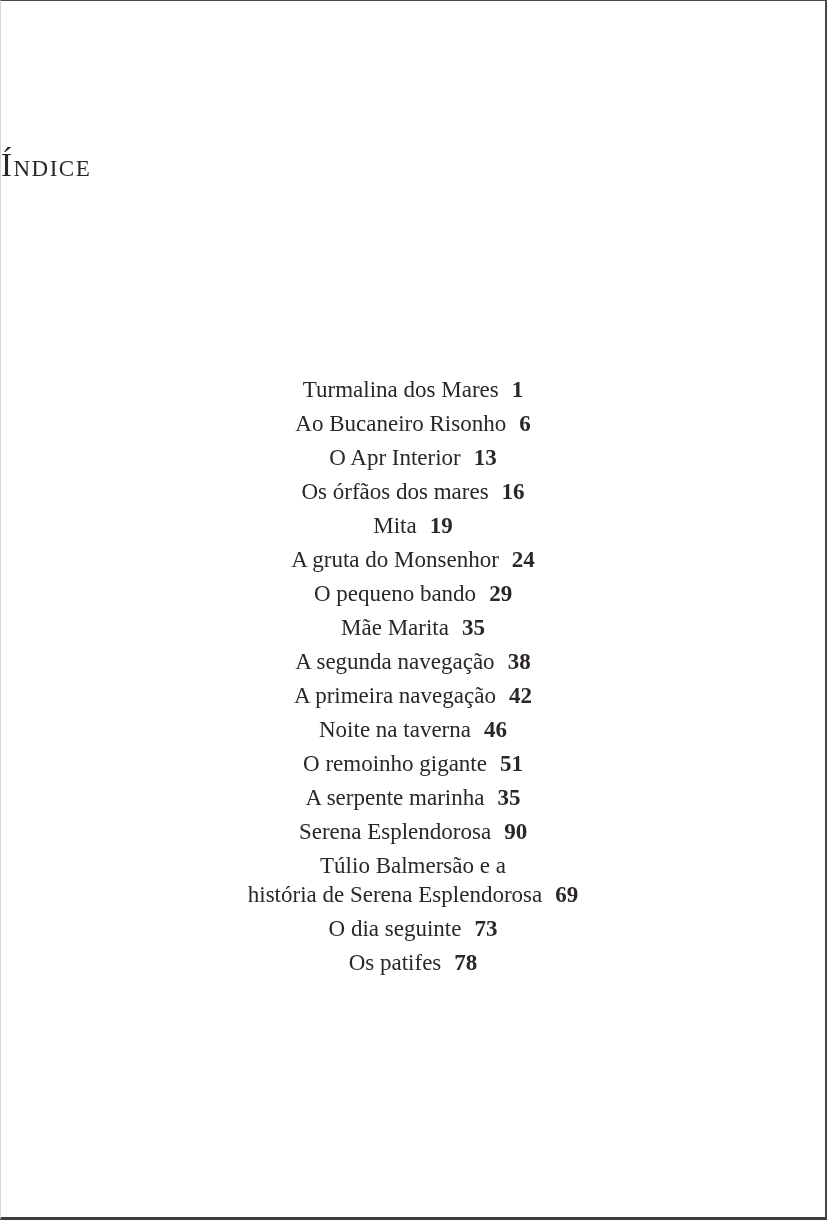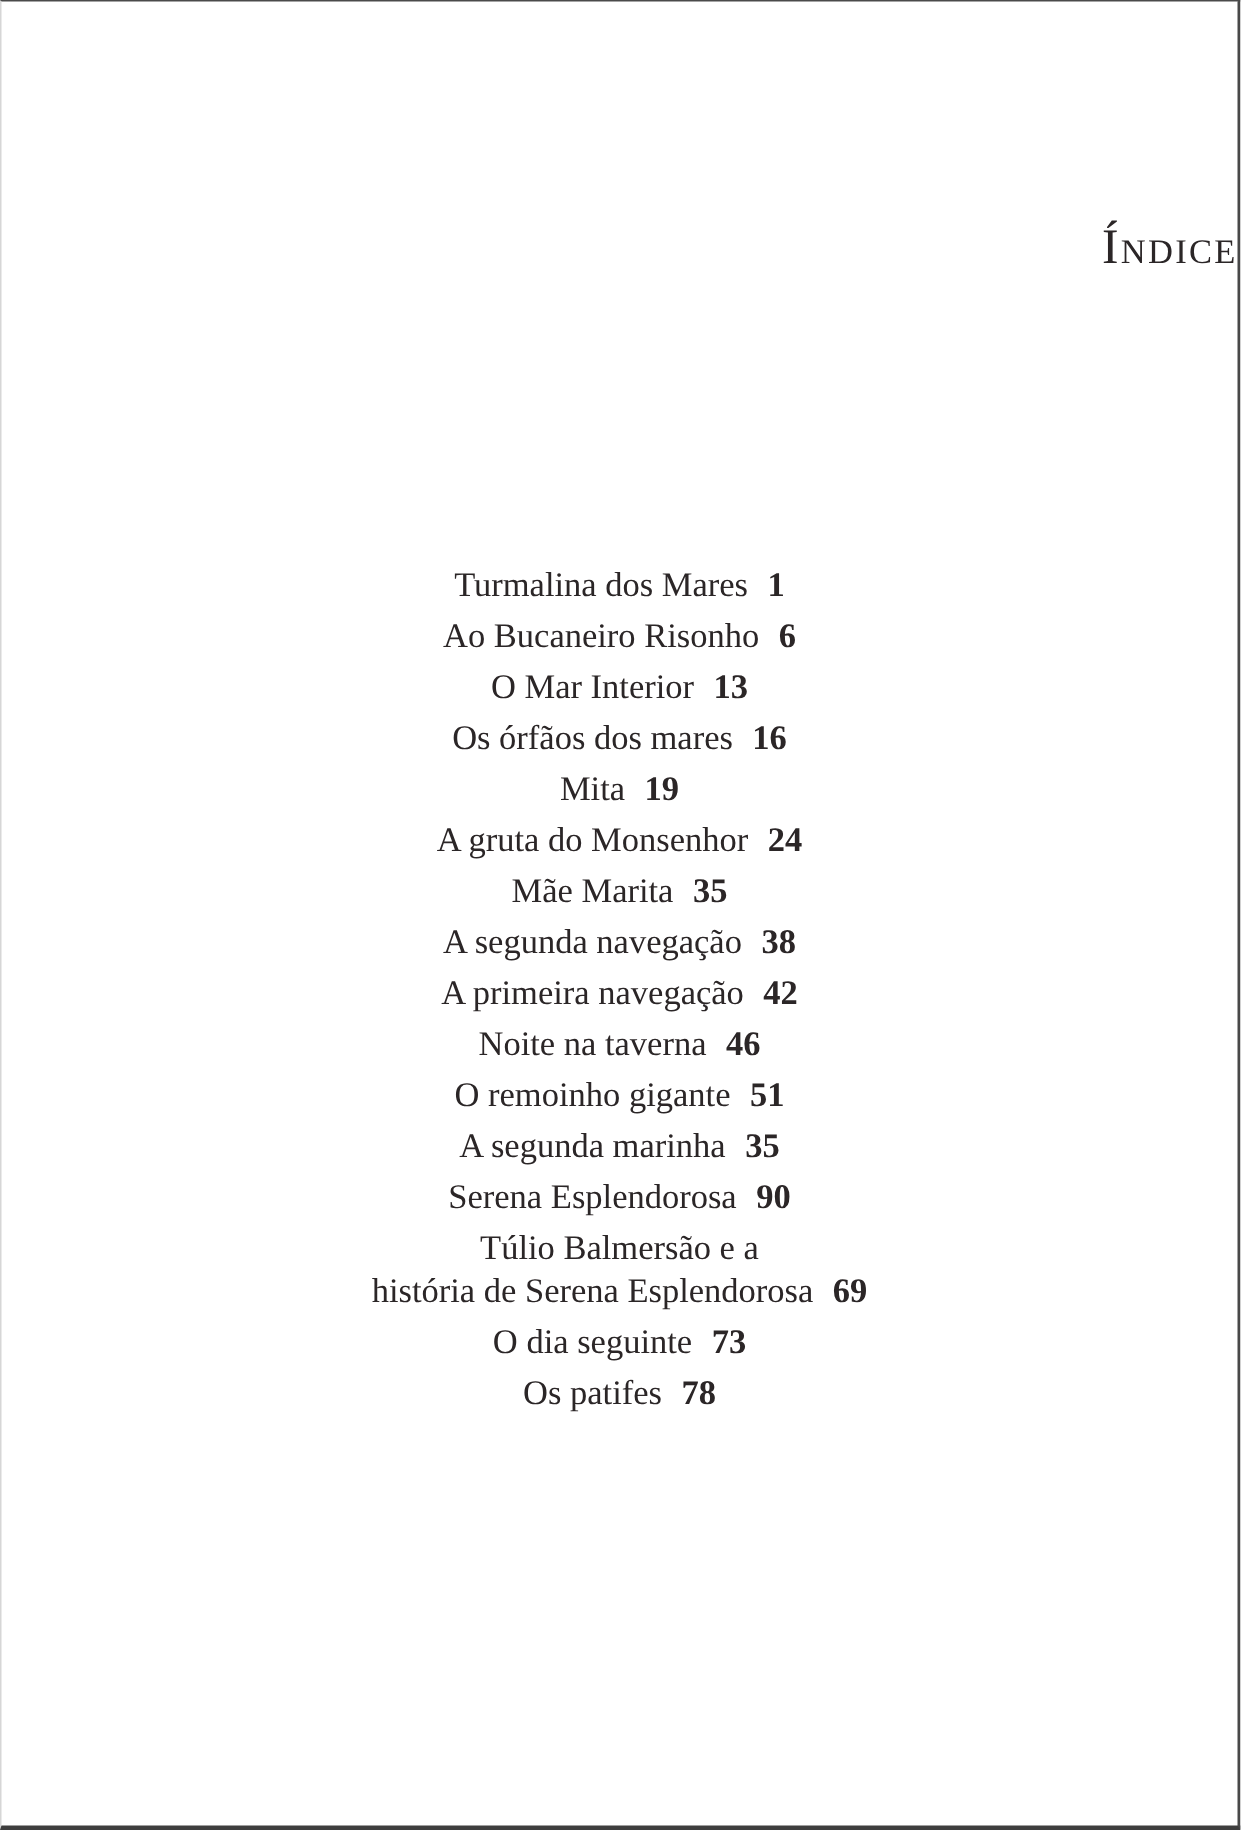--- a/index.html
+++ b/index.html
@@ -19,21 +19,21 @@
     border-bottom: 3px solid #3e3e3e;
     font-family: "Liberation Serif", serif;
     color: #2b2627;
     overflow: hidden;
   }
   .title {
     position: absolute;
     top: 146px;
     left: 0;
     right: 0;
-    text-align: right;
+    text-align: left;
     font-size: 33px;
     font-variant: small-caps;
     letter-spacing: 1.5px;
     font-weight: 400;
   }
   .toc {
     position: absolute;
     top: 374px;
     left: 0;
     right: 0;
@@ -58,48 +58,51 @@
 <div class="page">
   <div class="title">Índice</div>
   <div class="toc">
       <div class="entry">
         <div class="entry-line"><span class="entry-title">Turmalina dos Mares</span><span class="entry-page">1</span></div>
       </div>
       <div class="entry">
         <div class="entry-line"><span class="entry-title">Ao Bucaneiro Risonho</span><span class="entry-page">6</span></div>
       </div>
       <div class="entry">
-        <div class="entry-line"><span class="entry-title">O Mar Interior</span><span class="entry-page">13</span></div>
+        <div class="entry-line"><span class="entry-title">O Apr Interior</span><span class="entry-page">13</span></div>
       </div>
       <div class="entry">
         <div class="entry-line"><span class="entry-title">Os órfãos dos mares</span><span class="entry-page">16</span></div>
       </div>
       <div class="entry">
         <div class="entry-line"><span class="entry-title">Mita</span><span class="entry-page">19</span></div>
       </div>
       <div class="entry">
         <div class="entry-line"><span class="entry-title">A gruta do Monsenhor</span><span class="entry-page">24</span></div>
+      </div>
+      <div class="entry">
+        <div class="entry-line"><span class="entry-title">O pequeno bando</span><span class="entry-page">29</span></div>
       </div>
       <div class="entry">
         <div class="entry-line"><span class="entry-title">Mãe Marita</span><span class="entry-page">35</span></div>
       </div>
       <div class="entry">
         <div class="entry-line"><span class="entry-title">A segunda navegação</span><span class="entry-page">38</span></div>
       </div>
       <div class="entry">
         <div class="entry-line"><span class="entry-title">A primeira navegação</span><span class="entry-page">42</span></div>
       </div>
       <div class="entry">
         <div class="entry-line"><span class="entry-title">Noite na taverna</span><span class="entry-page">46</span></div>
       </div>
       <div class="entry">
         <div class="entry-line"><span class="entry-title">O remoinho gigante</span><span class="entry-page">51</span></div>
       </div>
       <div class="entry">
-        <div class="entry-line"><span class="entry-title">A segunda marinha</span><span class="entry-page">35</span></div>
+        <div class="entry-line"><span class="entry-title">A serpente marinha</span><span class="entry-page">35</span></div>
       </div>
       <div class="entry">
         <div class="entry-line"><span class="entry-title">Serena Esplendorosa</span><span class="entry-page">90</span></div>
       </div>
       <div class="entry">
         <div class="entry-line"><span class="entry-title">Túlio Balmersão e a</span></div>
         <div class="entry-line"><span class="entry-title">história de Serena Esplendorosa</span><span class="entry-page">69</span></div>
       </div>
       <div class="entry">
         <div class="entry-line"><span class="entry-title">O dia seguinte</span><span class="entry-page">73</span></div>

